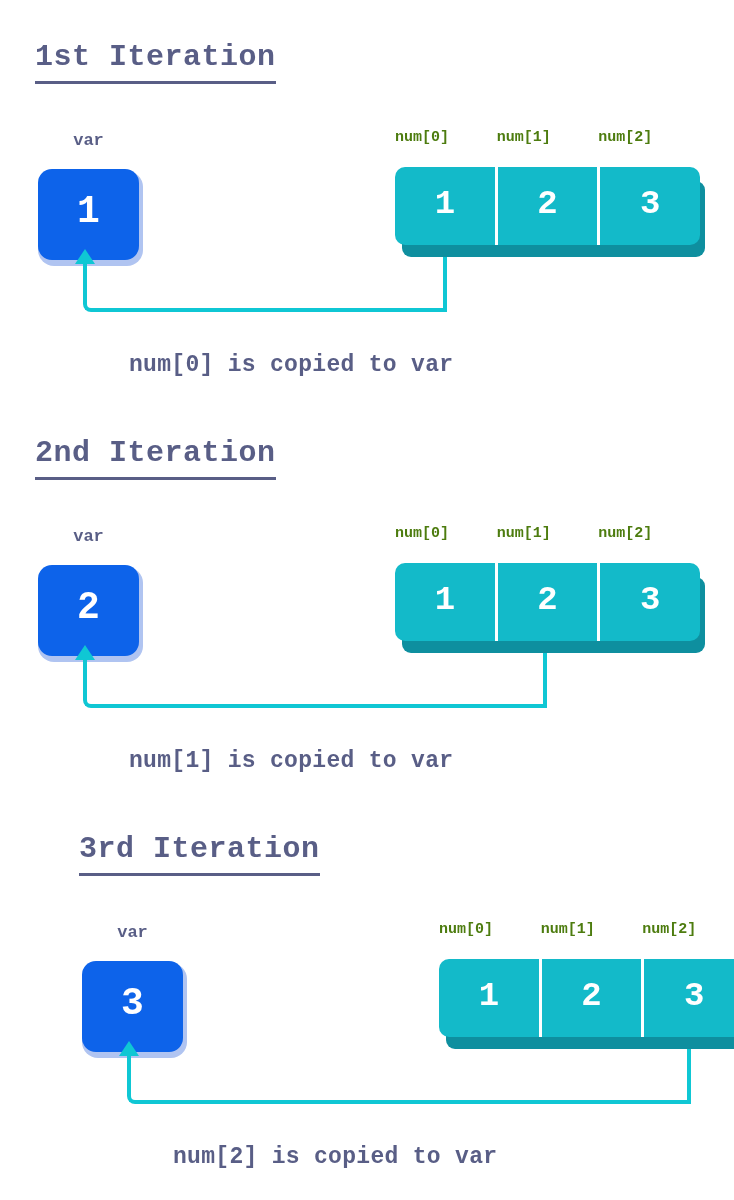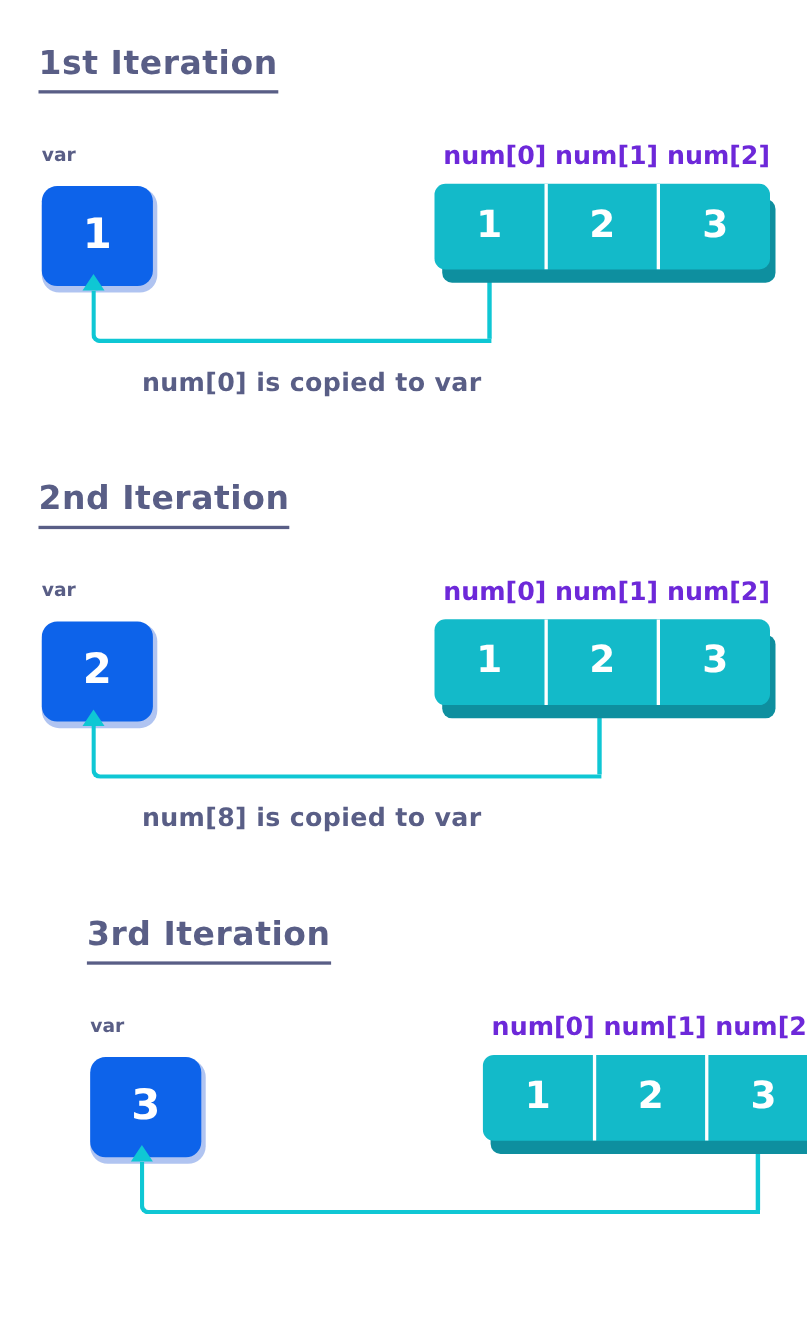--- a/index.html
+++ b/index.html
@@ -3,56 +3,56 @@
 <meta charset="utf-8">
 <style>
   * { margin: 0; padding: 0; box-sizing: border-box; }
   html, body { background: #ffffff; }
   body {
     font-family: "DejaVu Sans", "Liberation Sans", sans-serif;
     width: 734px; height: 1200px; position: relative; overflow: hidden;
   }
   .canvas { position: absolute; left: 0; top: 0; width: 734px; height: 1200px; }
 
-  .section { position: absolute; left: 0; width: 634px; height: 396px; }
+  .section { position: absolute; left: 0; width: 634px; height: 396px; font-family: Liberation Mono, monospace; }
   .section.s0 { top: 0; }
   .section.s1 { top: 396; top: 396px; padding-left: 40px; }
   .section.s2 { top: 792px; height: 408px; margin-left: 44px; }
 
   .heading {
     position: absolute; left: 35px; top: 40px;
     font-size: 30px; font-weight: bold; color: #595e86;
     letter-spacing: 0.5px;
     border-bottom: 3px solid #595e86; padding-bottom: 7px;
     display: inline-block; white-space: nowrap;
   }
 
   .var-label {
     position: absolute; left: 38px; top: 131px; width: 101px;
-    text-align: left; font-size: 17px; font-weight: bold; color: #595e86;
+    text-align: center; font-size: 17px; font-weight: bold; color: #595e86;
   }
 
   .var-box {
     position: absolute; left: 38px; top: 169px; width: 101px; height: 91px;
     background: #0d63ea; border-radius: 14px;
     display: flex; align-items: center; justify-content: center;
     box-shadow: 2px 4px 0 2px rgba(30, 86, 214, 0.35);
   }
   .var-value {
     color: #ffffff; font-size: 38px; font-weight: bold; line-height: 1;
     padding-bottom: 6px;
   }
 
   .array-labels {
     position: absolute; left: 395px; top: 129px; width: 305px;
     display: flex;
   }
   .array-label {
-    flex: 1; text-align: right;
-    font-size: 23px; font-weight: bold; color: #6d28d9;
+    flex: 1; text-align: left;
+    font-size: 15px; font-weight: bold; color: #4d7c0f;
   }
 
   .array-box {
     position: absolute; left: 395px; top: 167px; width: 305px; height: 78px;
     background: #13bac9; border-radius: 10px;
     display: flex; overflow: hidden;
     box-shadow: 6px 13px 0 -1px #0e8f9f;
   }
   .array-cell {
     flex: 1; display: flex; align-items: center; justify-content: center;
@@ -79,21 +79,21 @@
     border-bottom: 15px solid #0fc7d4;
   }
   .s0 .arrow-drop { left: 443px; }
   .s0 .arrow-elbow { width: 364px; }
   .s1 .arrow-drop { left: 543px; }
   .s1 .arrow-elbow { width: 464px; }
   .s2 .arrow-drop { left: 643px; }
   .s2 .arrow-elbow { width: 564px; }
 
   .caption {
-    position: absolute; left: 129px; top: 335px;
+    position: absolute; left: 129px; top: 352px;
     font-size: 23px; font-weight: bold; color: #595e86;
     letter-spacing: 0.3px; white-space: nowrap;
   }
 </style>
 </head>
 <body>
 
 <div class="canvas">
 
   <div class="section s0">
@@ -142,21 +142,21 @@
       <div class="array-cell">
         <span class="cell-value">1</span>
       </div>
       <div class="array-cell">
         <span class="cell-value">2</span>
       </div>
       <div class="array-cell">
         <span class="cell-value">3</span>
       </div>
     </div>
-    <div class="caption">num[8] is copied to var</div>
+    <div class="caption">num[1] is copied to var</div>
   </div>
 
   <div class="section s2">
     <div class="heading">3rd Iteration</div>
     <div class="var-label">var</div>
     <div class="var-box">
       <span class="var-value">3</span>
     </div>
     <div class="arrow-drop"></div>
     <div class="arrow-elbow"></div>
@@ -170,15 +170,16 @@
       <div class="array-cell">
         <span class="cell-value">1</span>
       </div>
       <div class="array-cell">
         <span class="cell-value">2</span>
       </div>
       <div class="array-cell">
         <span class="cell-value">3</span>
       </div>
     </div>
+    <div class="caption">num[2] is copied to var</div>
   </div>
 
 </div>
 
 </body></html>

